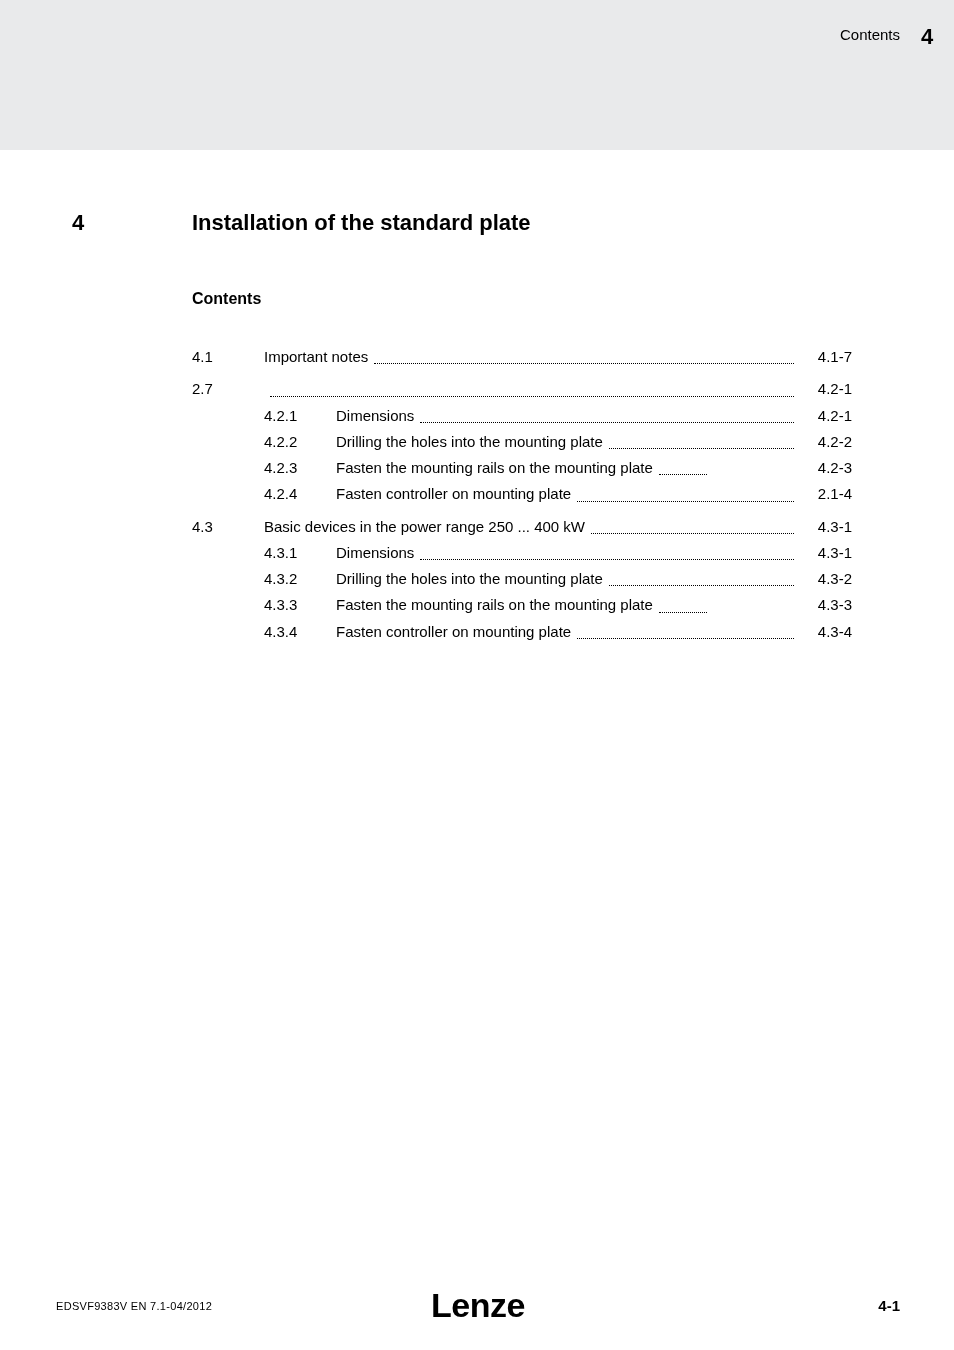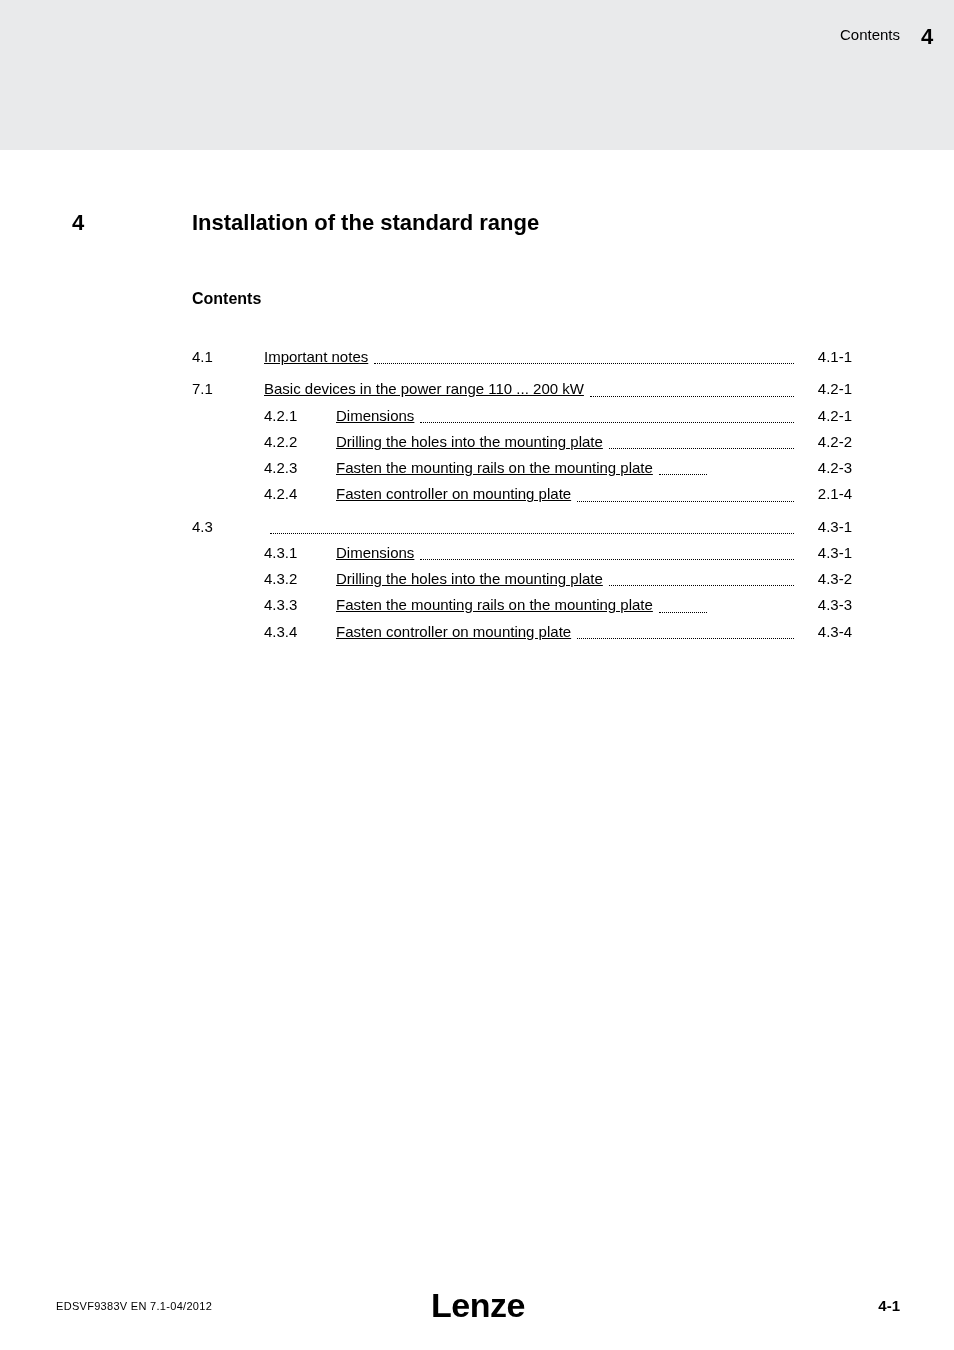--- a/index.html
+++ b/index.html
@@ -35,21 +35,21 @@
   }
   .toc {
     position: absolute; top: 345px; left: 192px; width: 660px;
     font-size: 15px; line-height: 1.55;
   }
   .toc-row { display: flex; align-items: flex-end; margin-bottom: 3px; }
   .toc-num { flex: 0 0 auto; }
   .toc-sub .toc-num { min-width: 72px; }
   .toc-top .toc-num { min-width: 72px; }
   .toc-sub { padding-left: 72px; }
-  .toc-text { flex: 0 0 auto; text-decoration: underline; }
+  .toc-text { flex: 0 0 auto; }
   .toc-dots {
     flex: 1 1 auto;
     border-bottom: 1px dotted #000;
     margin: 0 6px 4px 6px;
     height: 0.7em;
   }
   .toc-dots-short {
     flex: 0 0 auto;
     width: 48px;
     border-bottom: 1px dotted #000;
@@ -76,38 +76,37 @@
 
 <div class="gray-band"></div>
 
 <div class="page-num-top">4</div>
 
 <div class="header">
   <div class="header-sub">Contents</div>
 </div>
 
 <div class="chap-num">4</div>
-<div class="chap-title">Installation of the standard range</div>
+<div class="chap-title">Installation of the standard plate</div>
 
 <div class="contents-heading">Contents</div>
 
 <div class="toc">
 
   <div class="toc-row toc-top">
     <span class="toc-num">4.1</span>
     <span class="toc-text">Important notes</span>
     <span class="toc-dots"></span>
-    <span class="toc-page">4.1-1</span>
+    <span class="toc-page">4.1-7</span>
   </div>
 
   <div class="toc-gap"></div>
 
   <div class="toc-row toc-top">
-    <span class="toc-num">7.1</span>
-    <span class="toc-text">Basic devices in the power range 110 ... 200 kW</span>
+    <span class="toc-num">2.7</span>
     <span class="toc-dots"></span>
     <span class="toc-page">4.2-1</span>
   </div>
 
   <div class="toc-row toc-sub">
     <span class="toc-num">4.2.1</span>
     <span class="toc-text">Dimensions</span>
     <span class="toc-dots"></span>
     <span class="toc-page">4.2-1</span>
   </div>
@@ -131,20 +130,21 @@
     <span class="toc-num">4.2.4</span>
     <span class="toc-text">Fasten controller on mounting plate</span>
     <span class="toc-dots"></span>
     <span class="toc-page">2.1-4</span>
   </div>
 
   <div class="toc-gap"></div>
 
   <div class="toc-row toc-top">
     <span class="toc-num">4.3</span>
+    <span class="toc-text">Basic devices in the power range 250 ... 400 kW</span>
     <span class="toc-dots"></span>
     <span class="toc-page">4.3-1</span>
   </div>
 
   <div class="toc-row toc-sub">
     <span class="toc-num">4.3.1</span>
     <span class="toc-text">Dimensions</span>
     <span class="toc-dots"></span>
     <span class="toc-page">4.3-1</span>
   </div>

